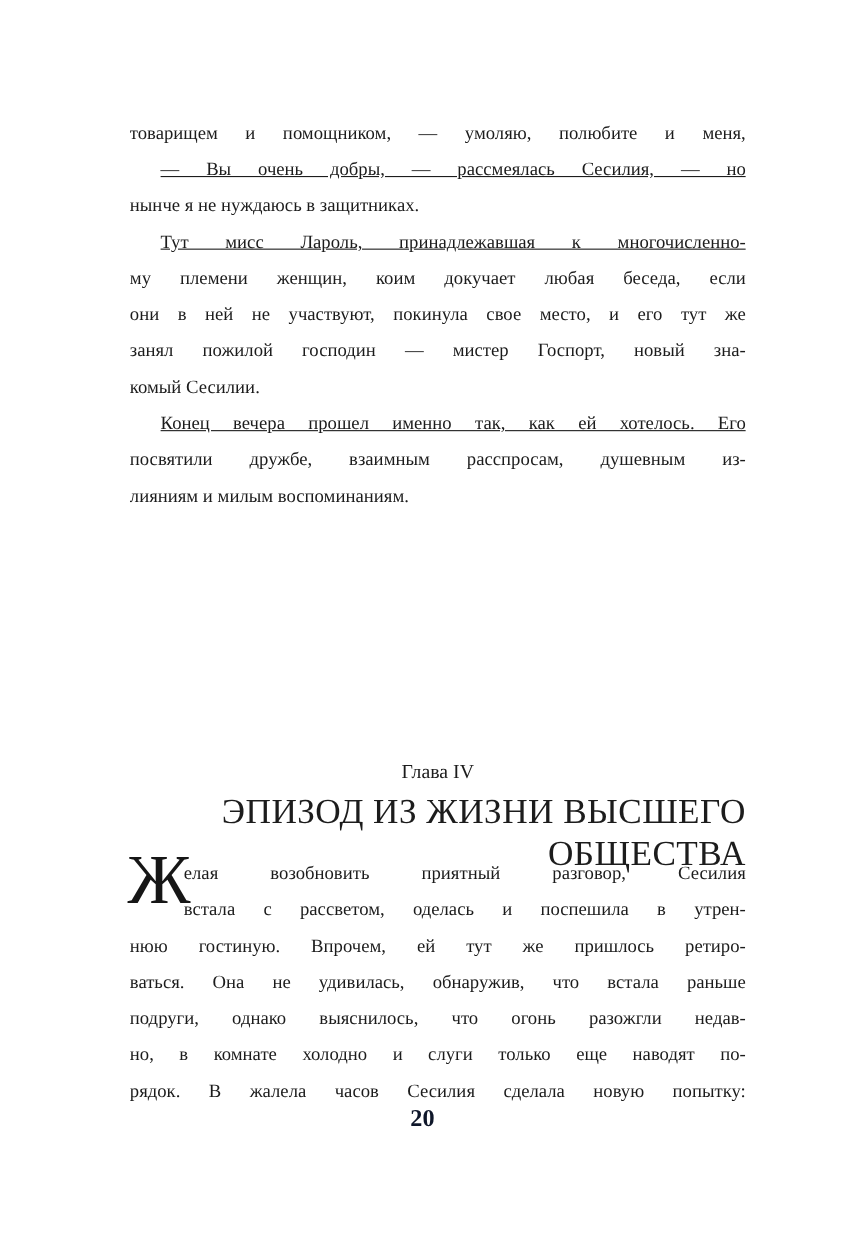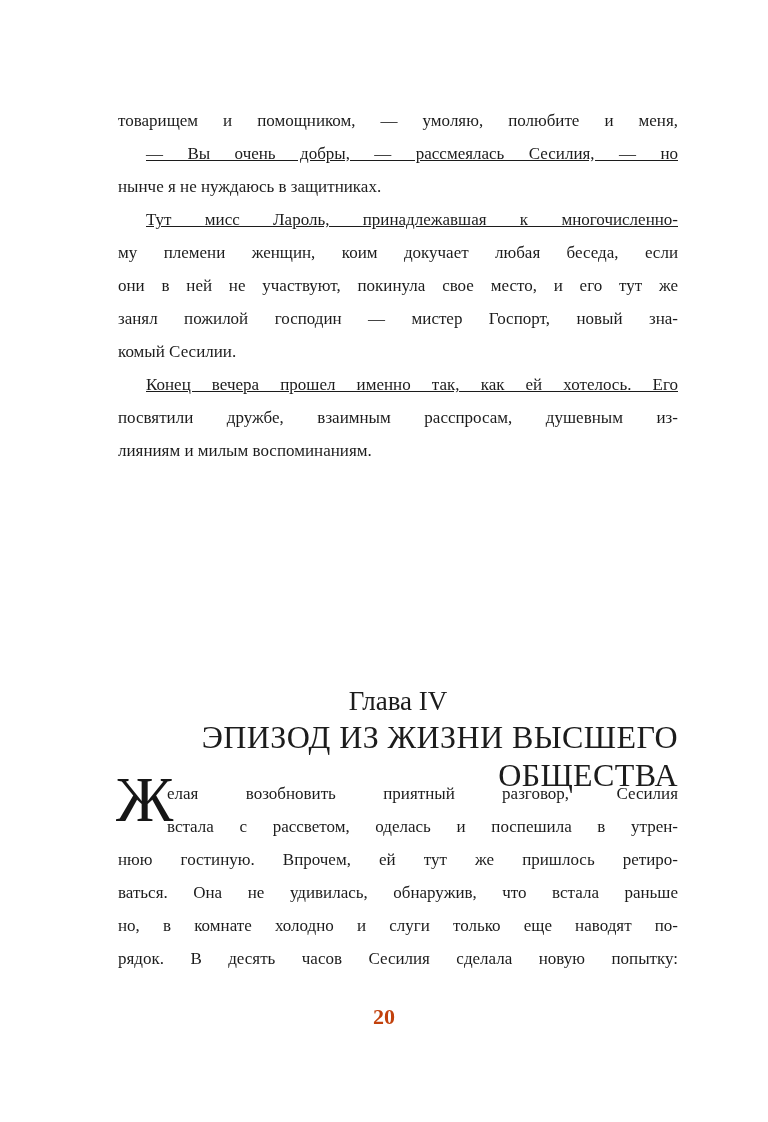--- a/index.html
+++ b/index.html
@@ -35,21 +35,21 @@
   .line.ind  { text-indent: 28px; text-decoration: underline; }
   .line.wrap { padding-left: 49px; }
   .heading {
     position: absolute;
     left: 118px;
     width: 560px;
     top: 684px;
     text-align: center;
   }
   .kicker {
-    font-size: 27px;
+    font-size: 18px;
     line-height: 34px;
   }
   .title {
     font-size: 32px;
     line-height: 38px;
     letter-spacing: 0.4px;
     text-align: right;
   }
   #block-chapter {
     top: 777px;
@@ -65,21 +65,21 @@
   }
   .folio {
     position: absolute;
     left: 0;
     top: 1002px;
     width: 768px;
     text-align: center;
     font-size: 22px;
     line-height: 30px;
     font-weight: bold;
-    color: #c2410c;
+    color: #0f172a;
   }
 </style>
 </head>
 <body>
 
 <div class="page">
 
   <div class="textblock" id="block-before">
 
     <div>
@@ -112,19 +112,20 @@
     <div class="kicker">Глава IV</div>
     <div class="title">ЭПИЗОД ИЗ ЖИЗНИ ВЫСШЕГО ОБЩЕСТВА</div>
   </div>
 
   <div class="textblock" id="block-chapter">
     <div class="dropcap">Ж</div>
     <div class="line wrap">елая возобновить приятный разговор, Сесилия</div>
     <div class="line wrap">встала с рассветом, оделась и поспешила в утрен-</div>
     <div class="line">нюю гостиную. Впрочем, ей тут же пришлось ретиро-</div>
     <div class="line">ваться. Она не удивилась, обнаружив, что встала раньше</div>
+    <div class="line">подруги, однако выяснилось, что огонь разожгли недав-</div>
     <div class="line">но, в комнате холодно и слуги только еще наводят по-</div>
-    <div class="line">рядок. В десять часов Сесилия сделала новую попытку:</div>
+    <div class="line">рядок. В жалела часов Сесилия сделала новую попытку:</div>
   </div>
 
   <div class="folio">20</div>
 
 </div>
 
 </body></html>

